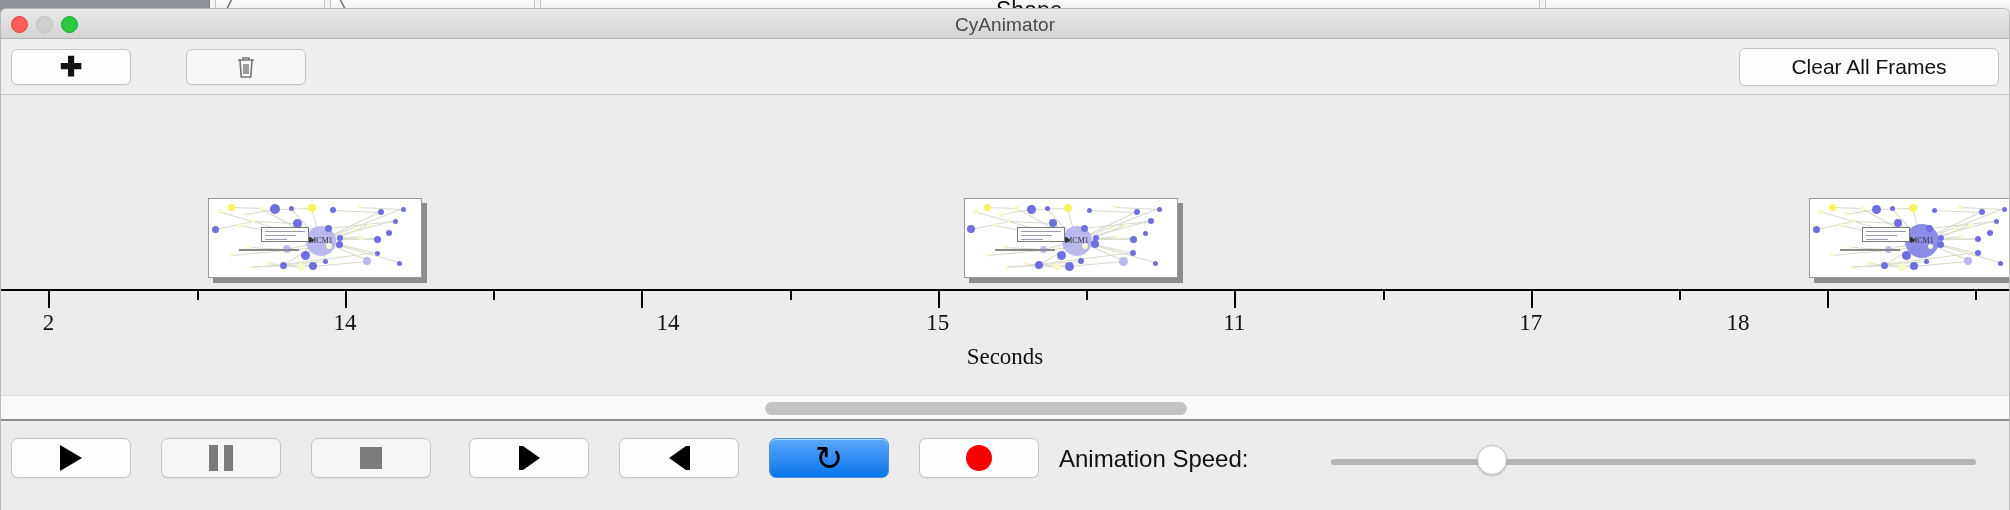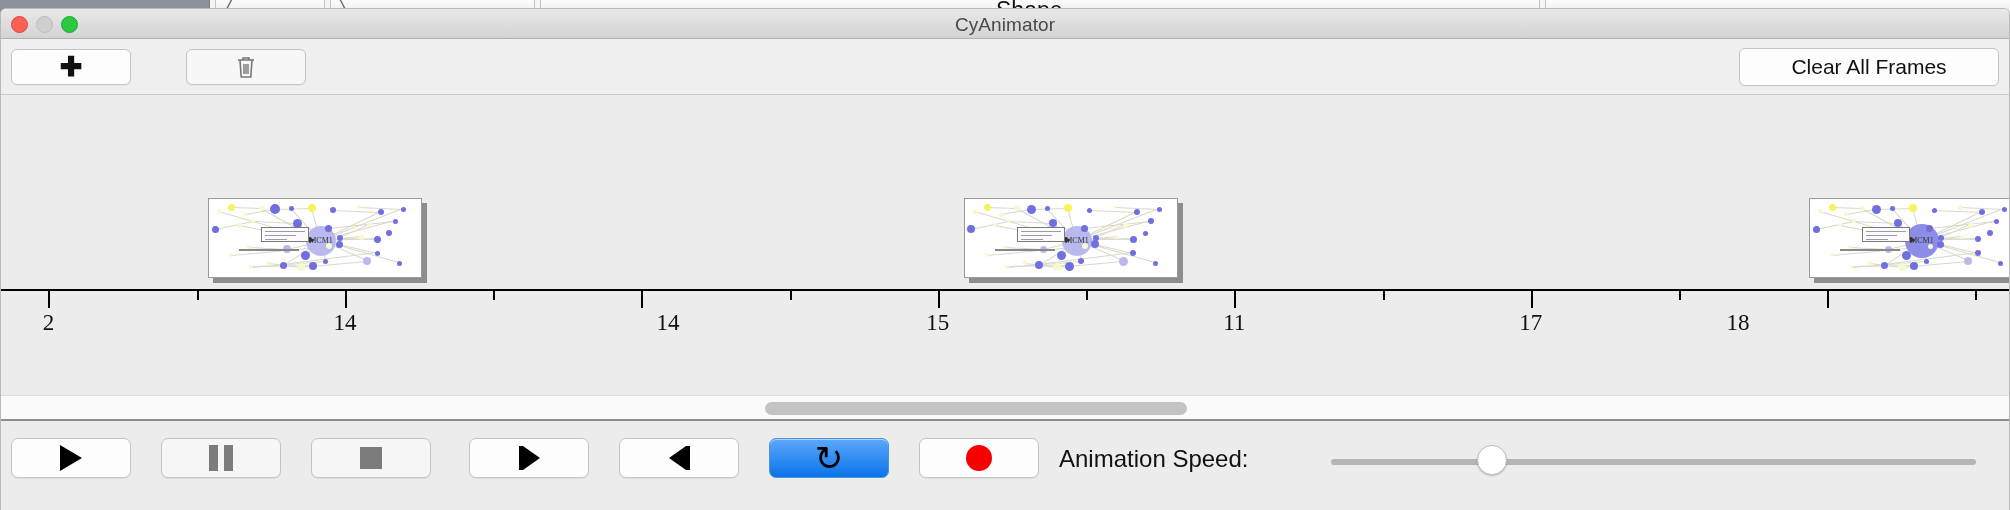--- a/index.html
+++ b/index.html
@@ -537,20 +537,21 @@
               <div class="ftooltip-line" style="left: 3px; top: 11px; width: 22px;"></div>
             </div>
             <div class="farrow" style="left: 100px; top: 38px;"></div>
             <div class="fcaption" style="left: 30px; top: 50px; width: 60px;"></div>
           </div>
         </div>
       </div>
 
     <div id="axis">
       <div id="axis-line"></div>
+      <div id="axis-title">Seconds</div>
     <div class="tick major" style="left: 47.4336px;"></div>
         <div class="tick-label" style="left: 47.4336px;">2</div>
         <div class="tick major" style="left: 343.894px;"></div>
         <div class="tick-label" style="left: 343.894px;">14</div>
         <div class="tick major" style="left: 640.354px;"></div>
         <div class="tick-label" style="left: 667px;">14</div>
         <div class="tick major" style="left: 936.814px;"></div>
         <div class="tick-label" style="left: 936.814px;">15</div>
         <div class="tick major" style="left: 1233.27px;"></div>
         <div class="tick-label" style="left: 1233.27px;">11</div>

